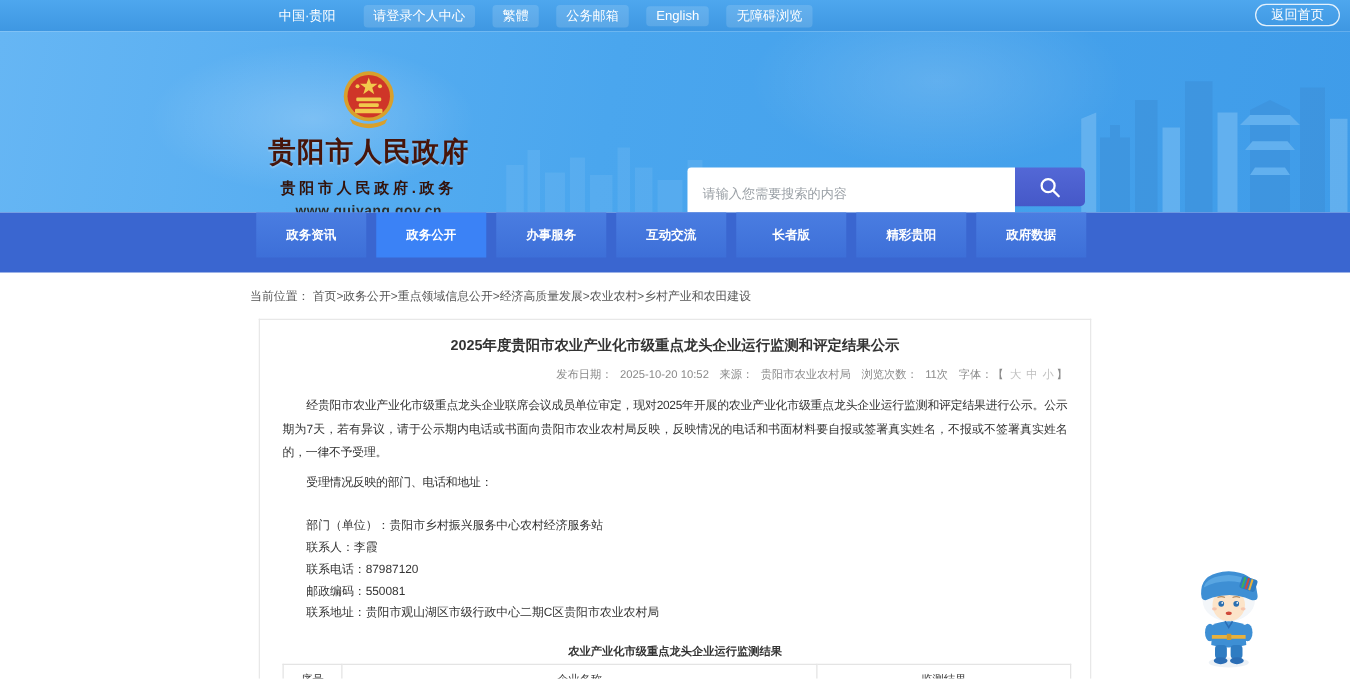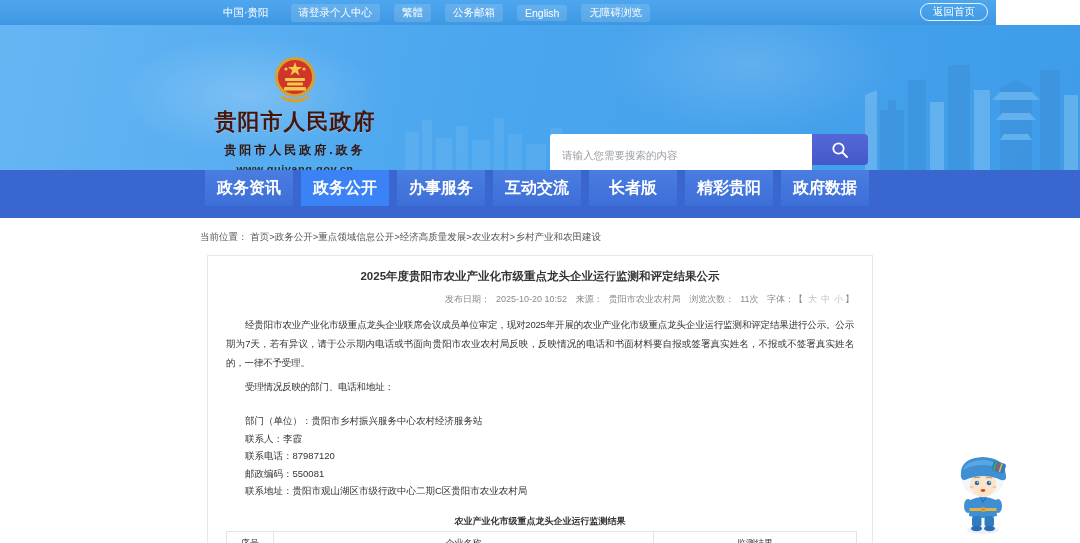--- a/index.html
+++ b/index.html
@@ -1,21 +1,21 @@
 <!DOCTYPE html>
 <html><head>
 <meta charset="utf-8">
 <style>
   * { margin:0; padding:0; box-sizing:border-box; }
   html,body { width:1080px; height:543px; overflow:hidden; background:#fff; }
   body { font-family:"Liberation Sans","DejaVu Sans",sans-serif; }
   #stage { position:relative; width:1080px; height:543px; overflow:hidden; background:#fff; }
 
   
-  .topbar { position:absolute; top:0; left:0; width:996px; height:25px;
+  .topbar { position:absolute; top:0; left:0; width:1080px; height:25px;
     background:linear-gradient(180deg,#4ea7ee 0%,#3e97e2 100%);
     display:flex; align-items:center; color:#fff; font-size:10.5px; padding-left:215px; }
   .topbar-link { margin-right:14px; padding:2px 8px; border-radius:3px; cursor:pointer; white-space:nowrap; }
   .topbar-link.pill { background:rgba(255,255,255,0.14); }
   .return-home { position:absolute; right:8px; top:3px; border:1px solid rgba(255,255,255,0.85);
     border-radius:10px; padding:1px 12px; font-size:10.5px; color:#fff; cursor:pointer; background:transparent; }
 
   
   .header { position:absolute; top:25px; left:0; width:1080px; height:145px;
     background:linear-gradient(100deg,#66b6f4 0%,#4aa6ee 45%,#3f9ce9 100%); overflow:hidden; }
@@ -38,21 +38,21 @@
     border-radius:3px 0 0 3px; padding:0 12px; font-size:10.5px; color:#333; outline:none; background:#fff; }
   .search-input::placeholder { color:#9aa0a6; }
   .search-btn { position:absolute; left:812px; top:109px; width:56px; height:31px; border:none;
     border-radius:0 4px 4px 0; background:linear-gradient(180deg,#5368d6,#4558c8); cursor:pointer;
     display:flex; align-items:center; justify-content:center; }
 
   
   .nav { position:absolute; top:170px; left:0; width:1080px; height:48px; background:#3a66d0; }
   .nav-inner { position:absolute; left:205px; top:0; display:flex; height:48px; }
   .nav-item { width:88px; height:36px; margin-right:8px; display:flex; align-items:center; justify-content:center;
-    background:linear-gradient(180deg,#4a7de1,#3d6fd8); color:#fff; font-size:16px; font-weight:bold; cursor:pointer; }
+    background:linear-gradient(180deg,#4a7de1,#3d6fd8); color:#fff; font-size:10px; font-weight:bold; cursor:pointer; }
   .nav-item.active { background:#3b82f6; }
 
   
   .breadcrumb { position:absolute; left:200px; top:231px; font-size:9.5px; color:#555; }
   .breadcrumb .crumb-path { cursor:pointer; }
 
   
   .card { position:absolute; left:207px; top:255px; width:666px; height:330px;
     background:#fff; border:1px solid #e8e8e8; border-bottom:none; padding:0 18px; }
   .article-title { margin-top:13px; text-align:center; font-size:11.5px; font-weight:bold; color:#333; }

